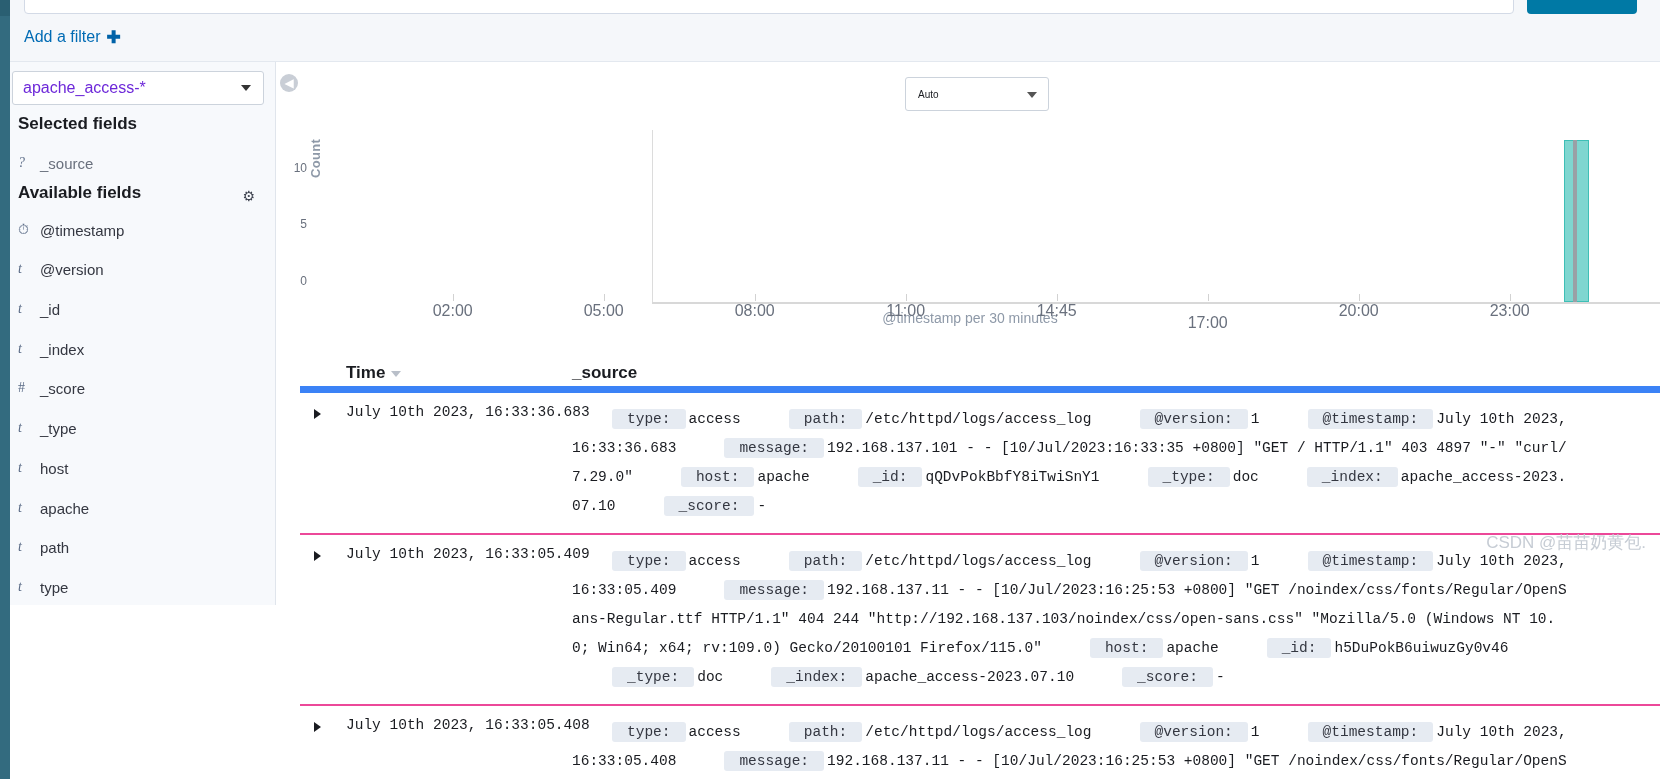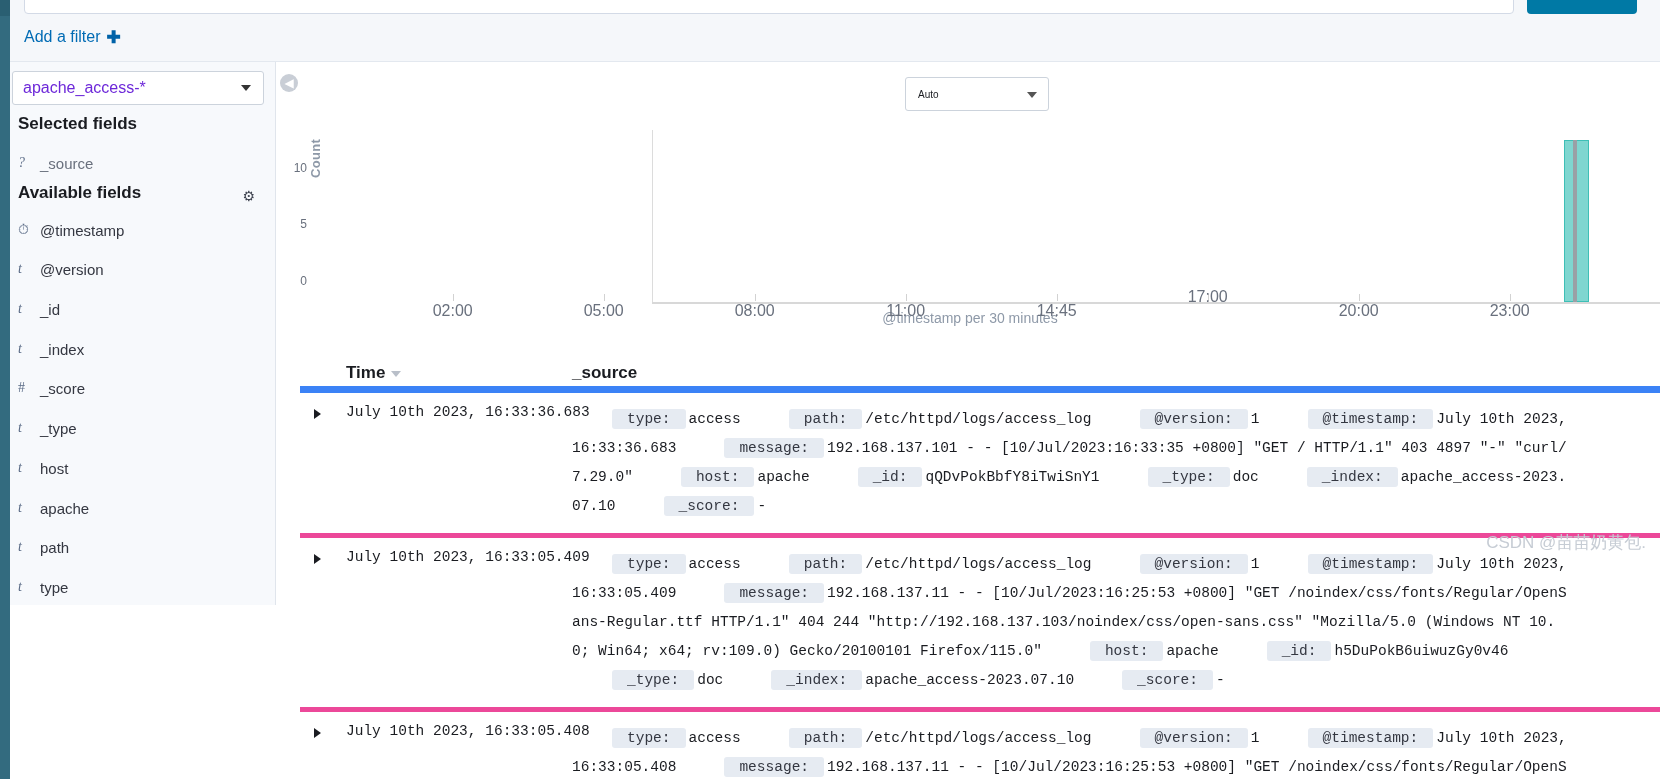--- a/index.html
+++ b/index.html
@@ -180,21 +180,21 @@
   }
   .th .sortcaret {
     display: inline-block; margin-left: 6px;
     width: 0; height: 0;
     border-left: 5px solid transparent;
     border-right: 5px solid transparent;
     border-top: 6px solid #b9bfc9;
     vertical-align: middle;
   }
   .docrow {
-    position: relative; border-bottom: 5px solid #ec4899;
+    position: relative; border-bottom: 2px solid #ec4899;
     padding: 12px 0 12px 0;
   }
   .expand {
     position: absolute; left: 14px; top: 16px;
     width: 0; height: 0;
     border-top: 5px solid transparent;
     border-bottom: 5px solid transparent;
     border-left: 7px solid #1a1c21;
     cursor: pointer;
   }
@@ -342,21 +342,21 @@
       <div class="xtick-label" style="left: 452.667px; top: 302px; position: absolute;">02:00</div>
       <div class="xtick-mark" style="left: 603.667px; top: 294px; position: absolute;"></div>
       <div class="xtick-label" style="left: 603.667px; top: 302px; position: absolute;">05:00</div>
       <div class="xtick-mark" style="left: 754.667px; top: 294px; position: absolute;"></div>
       <div class="xtick-label" style="left: 754.667px; top: 302px; position: absolute;">08:00</div>
       <div class="xtick-mark" style="left: 905.667px; top: 294px; position: absolute;"></div>
       <div class="xtick-label" style="left: 905.667px; top: 302px; position: absolute;">11:00</div>
       <div class="xtick-mark" style="left: 1056.67px; top: 294px; position: absolute;"></div>
       <div class="xtick-label" style="left: 1056.67px; top: 302px; position: absolute;">14:45</div>
       <div class="xtick-mark" style="left: 1207.67px; top: 294px; position: absolute;"></div>
-      <div class="xtick-label" style="left: 1207.67px; top: 288px; position: absolute; text-align: right;">17:00</div>
+      <div class="xtick-label" style="left: 1207.67px; top: 314px; position: absolute; text-align: right;">17:00</div>
       <div class="xtick-mark" style="left: 1358.67px; top: 294px; position: absolute;"></div>
       <div class="xtick-label" style="left: 1358.67px; top: 302px; position: absolute;">20:00</div>
       <div class="xtick-mark" style="left: 1509.67px; top: 294px; position: absolute;"></div>
       <div class="xtick-label" style="left: 1509.67px; top: 302px; position: absolute;">23:00</div>
     </div>
 
   <div class="doctable">
     <div class="thead">
       <div class="th" style="left:46px;">
         <span>Time</span><span class="sortcaret"></span>

